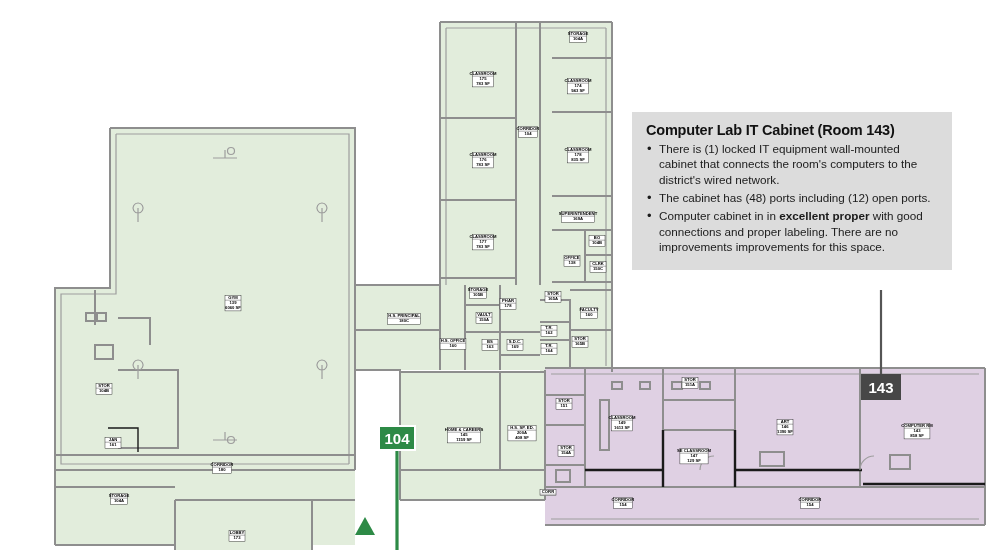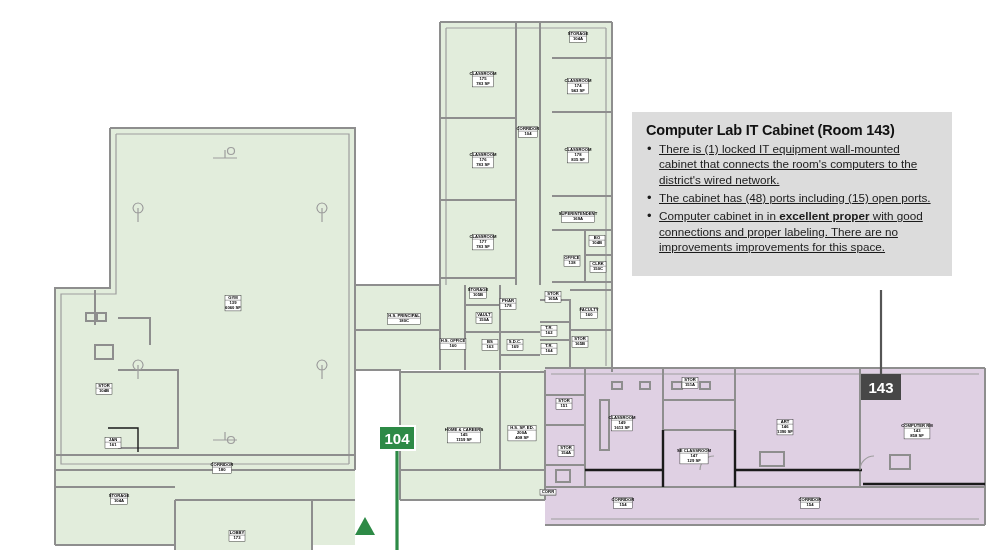--- a/index.html
+++ b/index.html
@@ -6,27 +6,27 @@
   body{width:1000px;height:550px;overflow:hidden;
        font-family:"Liberation Sans",sans-serif;}
   #stage{position:relative;width:1000px;height:550px;background:#ffffff;}
 
   svg#plan{position:absolute;left:0;top:0;width:1000px;height:550px;}
 
   
   .callout{
     position:absolute;left:632px;top:112px;width:320px;
     background:#dcdcdc;color:#1b1b1b;
-    padding:10px 12px 22px 14px;box-sizing:border-box;
+    padding:10px 12px 16px 14px;box-sizing:border-box;
   }
   .callout h2{
     margin:0 0 2px 0;font-size:14.5px;font-weight:bold;
     letter-spacing:-.2px;color:#111;
   }
-  .callout ul{margin:0;padding:0;list-style:none;text-decoration:underline;}
+  .callout ul{margin:0;padding:0;list-style:none;}
   .callout li{
     position:relative;padding-left:13px;margin-top:3px;
     font-size:11.7px;line-height:1.31;color:#1b1b1b;
   }
   .callout li:before{
     content:"•";position:absolute;left:1px;top:-1px;font-size:13px;
   }
   .callout b{font-weight:bold;}
 
   
@@ -468,21 +468,21 @@
       </g>
   </svg>
 
   <div class="callout">
     <h2>Computer Lab IT Cabinet (Room 143)</h2>
     <ul>
       <li>
         <span>There is (1) locked IT equipment wall-mounted cabinet that connects the room's computers to the district's wired network.</span>
       </li>
       <li>
-        <span>The cabinet has (48) ports including (15) open ports.</span>
+        <span>The cabinet has (48) ports including (12) open ports.</span>
       </li>
       <li>
         <span>Computer cabinet in in </span><b>excellent proper</b><span> with good connections and proper labeling. There are no improvements improvements for this space.</span>
       </li>
     </ul>
   </div>
 
   <div class="badge badge-green">104</div>
   <div class="badge badge-grey">143</div>
 

